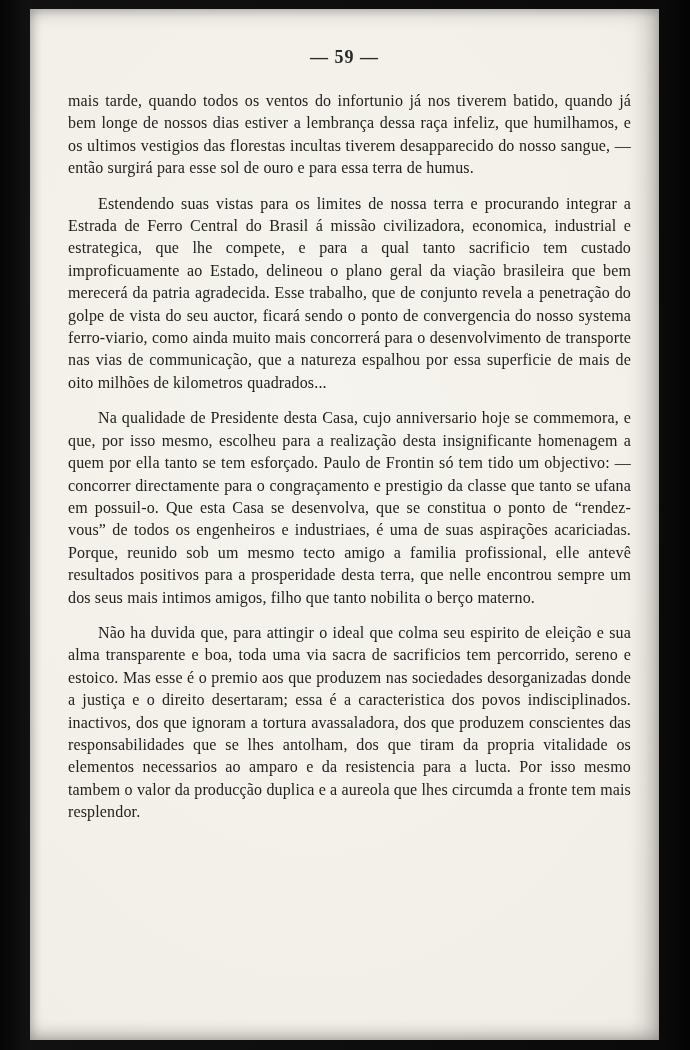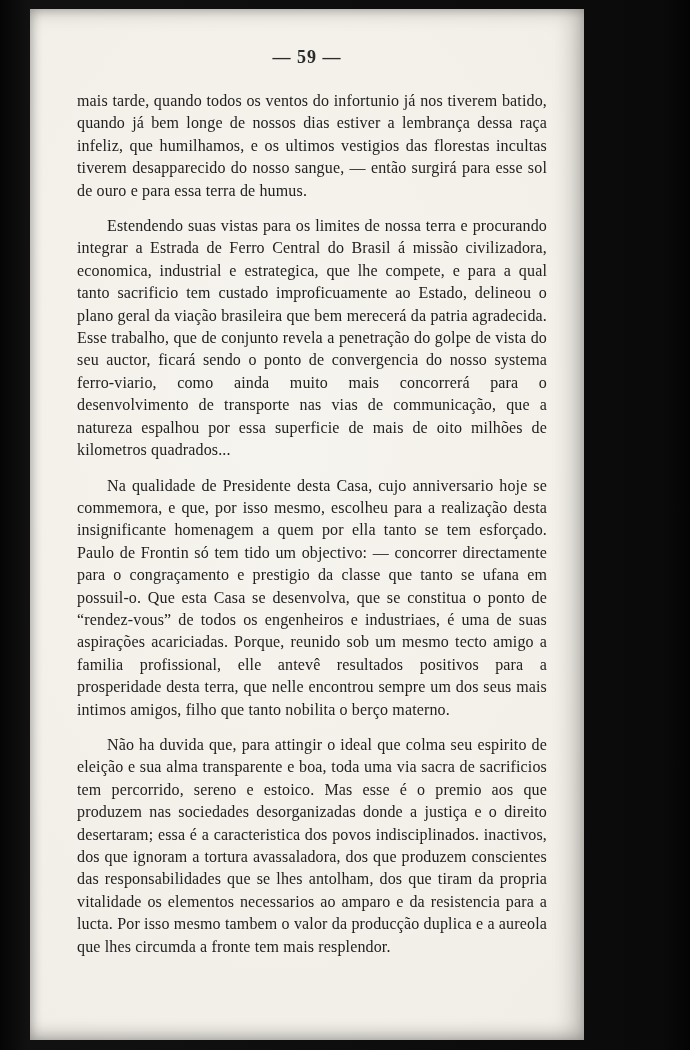--- a/index.html
+++ b/index.html
@@ -17,21 +17,21 @@
   .scan-frame {
     position: absolute;
     inset: 0;
     background:
       linear-gradient(90deg, #050505 0%, #111 4%, #0a0a0a 96%, #040404 100%);
   }
   .page {
     position: absolute;
     left: 30px;
     top: 9px;
-    width: 554px;
+    width: 629px;
     height: 1031px;
     background:
       radial-gradient(ellipse 140% 120% at 45% 40%, #f6f4ee 0%, #f1eee7 60%, #e7e3d9 100%);
     box-shadow:
       inset -10px 0 22px rgba(0,0,0,0.22),
       inset 4px 0 10px rgba(0,0,0,0.10),
       inset 0 -6px 14px rgba(0,0,0,0.12),
       inset 0 4px 8px rgba(0,0,0,0.08);
   }
   .page-number {
@@ -45,21 +45,21 @@
   }
   .text-block {
     padding: 0 28px 0 38px;
     color: #222120;
     font-size: 16px;
     line-height: 22.4px;
     text-align: justify;
     letter-spacing: 0.15px;
   }
   .text-block p {
-    margin: 9px;
+    margin: 0;
   }
   .text-block p.indent {
     text-indent: 30px;
     margin-top: 13px;
     font-family: Liberation Serif, serif;
   }
   .text-block p + p.indent {
     margin-top: 13px;
   }
 </style>

